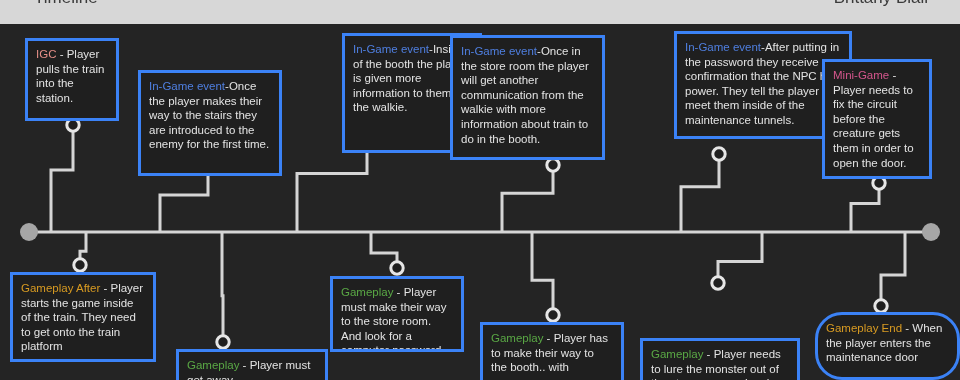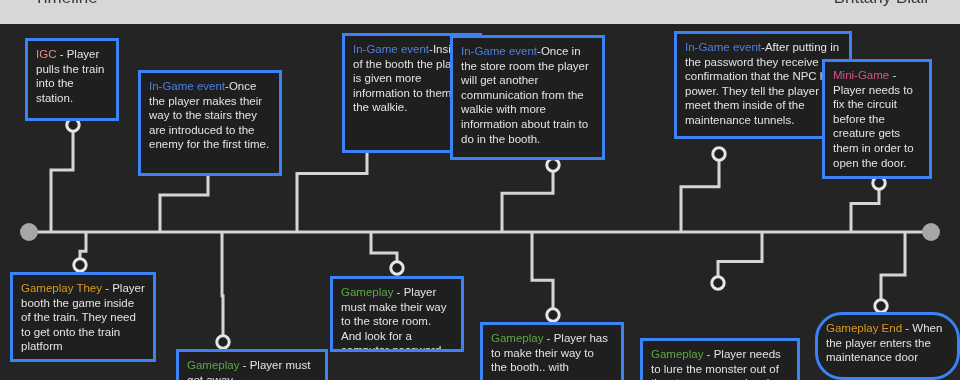--- a/index.html
+++ b/index.html
@@ -142,21 +142,21 @@
       </g>
   </svg>
 
   <div id="box-layer">
       <div class="evt" style="left: 25px; top: 38px; width: 94px; height: 83px;"><span class="tag tag-igc">IGC</span><span class="body"> - </span><span class="body">Player pulls the train into the station.</span></div>
       <div class="evt" style="left: 138px; top: 58px; width: 144px; height: 106px; margin-top: 12px;"><span class="tag tag-ingame">In-Game event</span><span class="body">-</span><span class="body">Once the player makes their way to the stairs they are introduced to the enemy for the first time.</span></div>
       <div class="evt" style="left: 302px; top: 33px; width: 140px; height: 120px; margin-left: 40px;"><span class="tag tag-ingame">In-Game event</span><span class="body">-</span><span class="body">Inside of the booth the player is given more information to them via the walkie.</span></div>
       <div class="evt" style="left: 450px; top: 35px; width: 155px; height: 125px;"><span class="tag tag-ingame">In-Game event</span><span class="body">-</span><span class="body">Once in the store room the player will get another communication from the walkie with more information about train to do in the booth.</span></div>
       <div class="evt" style="left: 626px; top: 31px; width: 178px; height: 108px; margin-left: 48px;"><span class="tag tag-ingame">In-Game event</span><span class="body">-</span><span class="body">After putting in the password they receive confirmation that the NPC has power. They tell the player to meet them inside of the maintenance tunnels.</span></div>
       <div class="evt" style="left: 822px; top: 59px; width: 110px; height: 120px;"><span class="tag tag-mini">Mini-Game</span><span class="body"> - </span><span class="body">Player needs to fix the circuit before the creature gets them in order to open the door.</span></div>
-      <div class="evt" style="left: 10px; top: 272px; width: 146px; height: 90px;"><span class="tag tag-gold">Gameplay They</span><span class="body"> - </span><span class="body">Player booth the game inside of the train. They need to get onto the train platform</span></div>
+      <div class="evt" style="left: 10px; top: 272px; width: 146px; height: 90px;"><span class="tag tag-gold">Gameplay After</span><span class="body"> - </span><span class="body">Player starts the game inside of the train. They need to get onto the train platform</span></div>
       <div class="evt" style="left: 176px; top: 349px; width: 152px; height: 60px;"><span class="tag tag-gameplay">Gameplay</span><span class="body"> - </span><span class="body">Player must get away</span></div>
       <div class="evt" style="left: 330px; top: 276px; width: 134px; height: 76px;"><span class="tag tag-gameplay">Gameplay</span><span class="body"> - </span><span class="body">Player must make their way to the store room. And look for a computer password</span></div>
       <div class="evt" style="left: 480px; top: 322px; width: 144px; height: 62px;"><span class="tag tag-gameplay">Gameplay</span><span class="body"> - </span><span class="body">Player has to make their way to the booth.. with</span></div>
       <div class="evt" style="left: 640px; top: 290px; width: 160px; height: 78px; margin-top: 48px;"><span class="tag tag-gameplay">Gameplay</span><span class="body"> - </span><span class="body">Player needs to lure the monster out of the store room and make their way to the maintenance door.</span></div>
       <div class="evt" style="left: 815px; top: 312px; width: 145px; height: 68px; border-radius: 27px;"><span class="tag tag-gold">Gameplay End</span><span class="body"> - </span><span class="body">When the player enters the maintenance door</span></div>
     </div>
 
 </div>
 
 </body></html>

